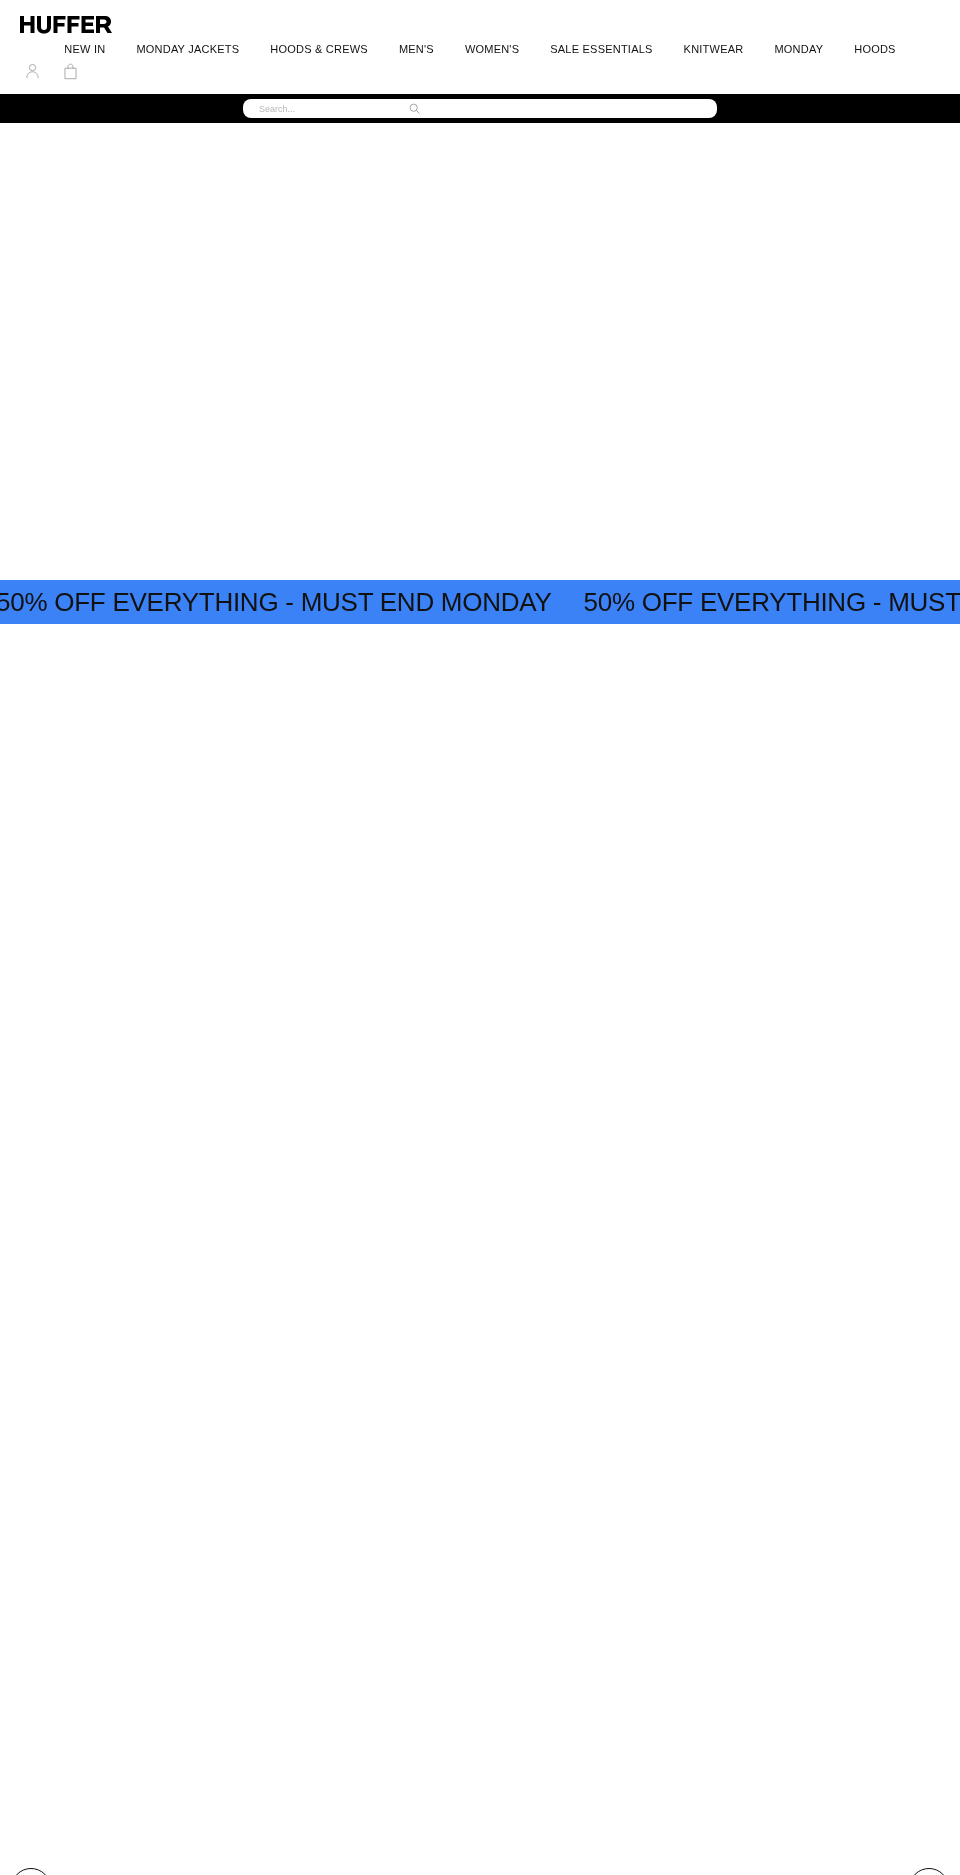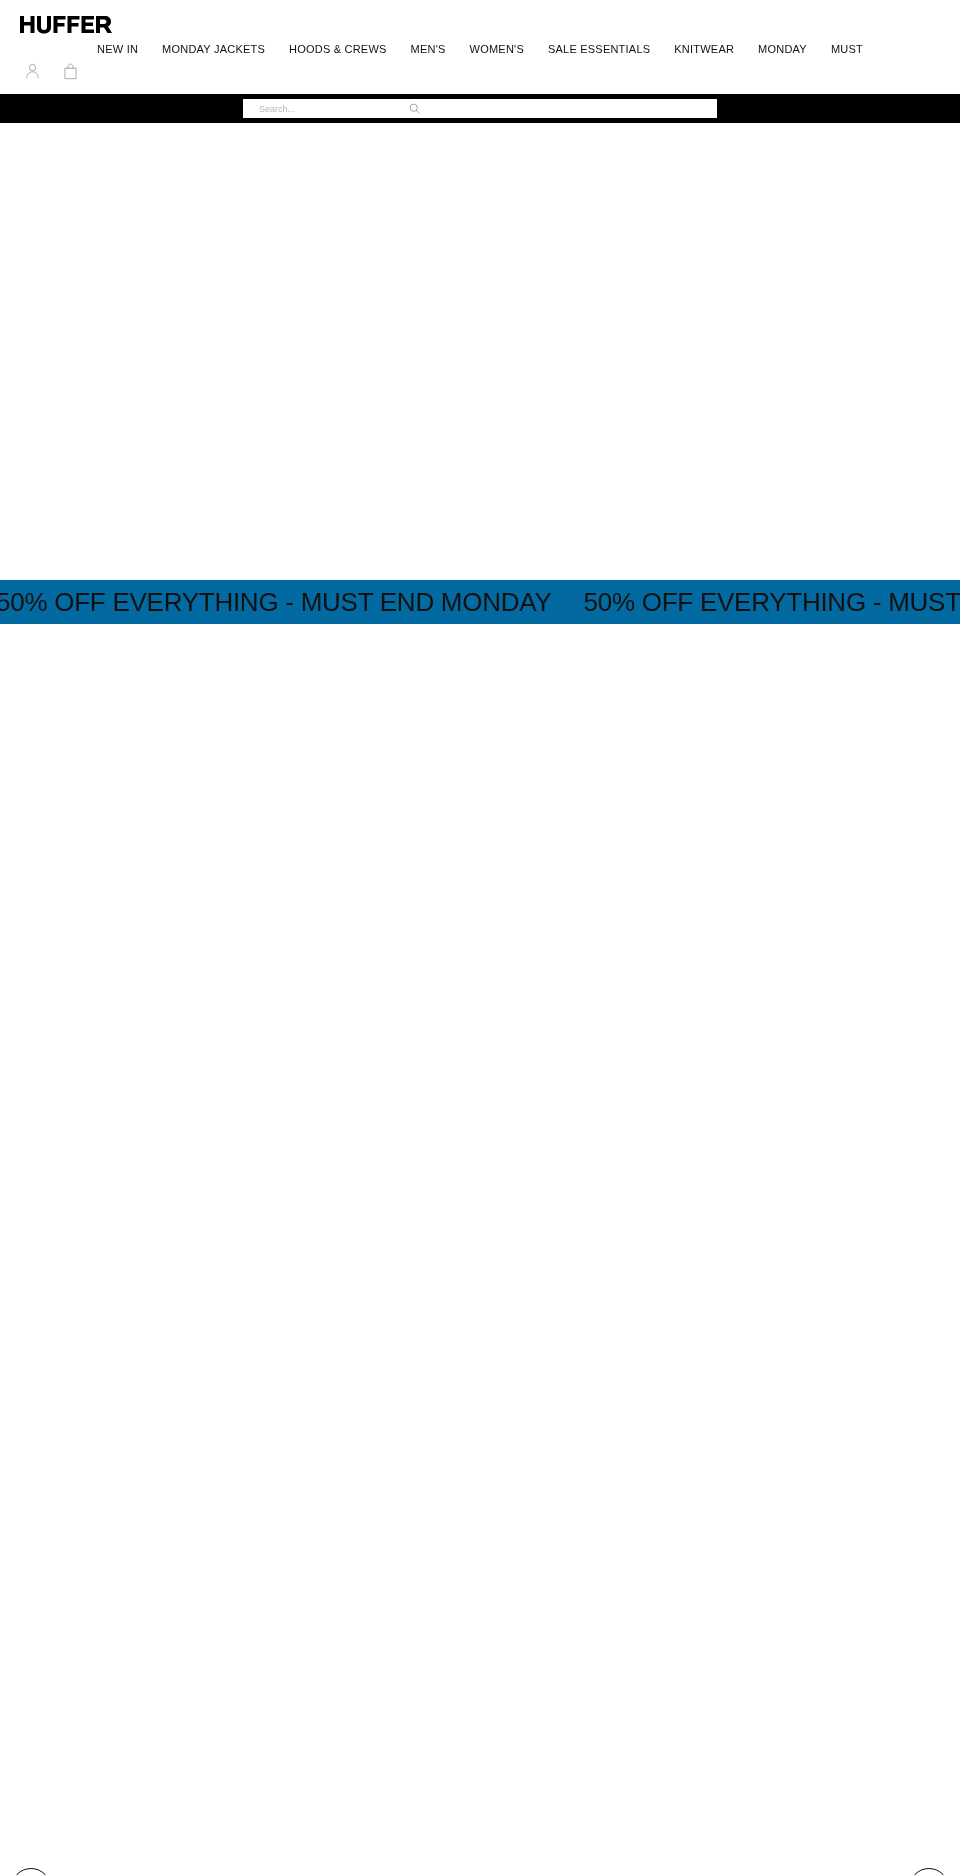--- a/index.html
+++ b/index.html
@@ -44,21 +44,21 @@
 
   
   .main-nav {
     position: absolute;
     left: 0;
     top: 41px;
     width: 960px;
     display: flex;
     justify-content: center;
     align-items: center;
-    gap: 10px;
+    gap: 17px;
   }
   .nav-item {
     font-family: "Liberation Sans", sans-serif;
     font-size: 11px;
     line-height: 16px;
     letter-spacing: 0.02em;
     color: #111111;
     text-decoration: none;
     padding: 0 7px;
     white-space: nowrap;
@@ -98,21 +98,21 @@
     display: flex;
     align-items: center;
   }
   .search-pill {
     position: absolute;
     left: 243px;
     top: 5px;
     width: 474px;
     height: 19px;
     background: #ffffff;
-    border-radius: 0;
+    border-radius: 8px;
     display: flex;
     align-items: center;
     padding: 0 10px 0 16px;
   }
   .search-input {
     flex: 1 1 auto;
     border: 0;
     outline: 0;
     background: transparent;
     font-family: "Liberation Sans", sans-serif;
@@ -153,21 +153,21 @@
   }
 
   
   .marquee {
     position: absolute;
     top: 580px;
     left: 0;
     width: 960px;
     height: 44px;
     overflow: hidden;
-    background: #0369a1;
+    background: #3b82f6;
     display: flex;
     align-items: center;
     white-space: nowrap;
   }
   .marquee-track {
     display: flex;
     align-items: center;
     white-space: nowrap;
     transform: translateX(-4px);
   }
@@ -244,21 +244,21 @@
 
   <nav class="main-nav">
     <a class="nav-item" href="#">NEW IN</a>
     <a class="nav-item" href="#">MONDAY JACKETS</a>
     <a class="nav-item" href="#">HOODS &amp; CREWS</a>
     <a class="nav-item" href="#">MEN'S</a>
     <a class="nav-item" href="#">WOMEN'S</a>
     <a class="nav-item" href="#">SALE ESSENTIALS</a>
     <a class="nav-item" href="#">KNITWEAR</a>
     <a class="nav-item" href="#">MONDAY</a>
-    <a class="nav-item" href="#">MUST</a>
+    <a class="nav-item" href="#">HOODS</a>
   </nav>
 
   <div class="util-row">
     <button class="util-btn" aria-label="Account">
       <svg width="15" height="16" viewBox="0 0 20 21" aria-hidden="true">
         <circle cx="10" cy="6" r="4.2" fill="none" stroke="#9a9a9a" stroke-width="1.1"></circle>
         <path d="M2.5 19.5 C2.5 14.4 5.9 11.6 10 11.6 C14.1 11.6 17.5 14.4 17.5 19.5" fill="none" stroke="#9a9a9a" stroke-width="1.1" stroke-linecap="round"></path>
       </svg>
     </button>
     <button class="util-btn" aria-label="Cart">

